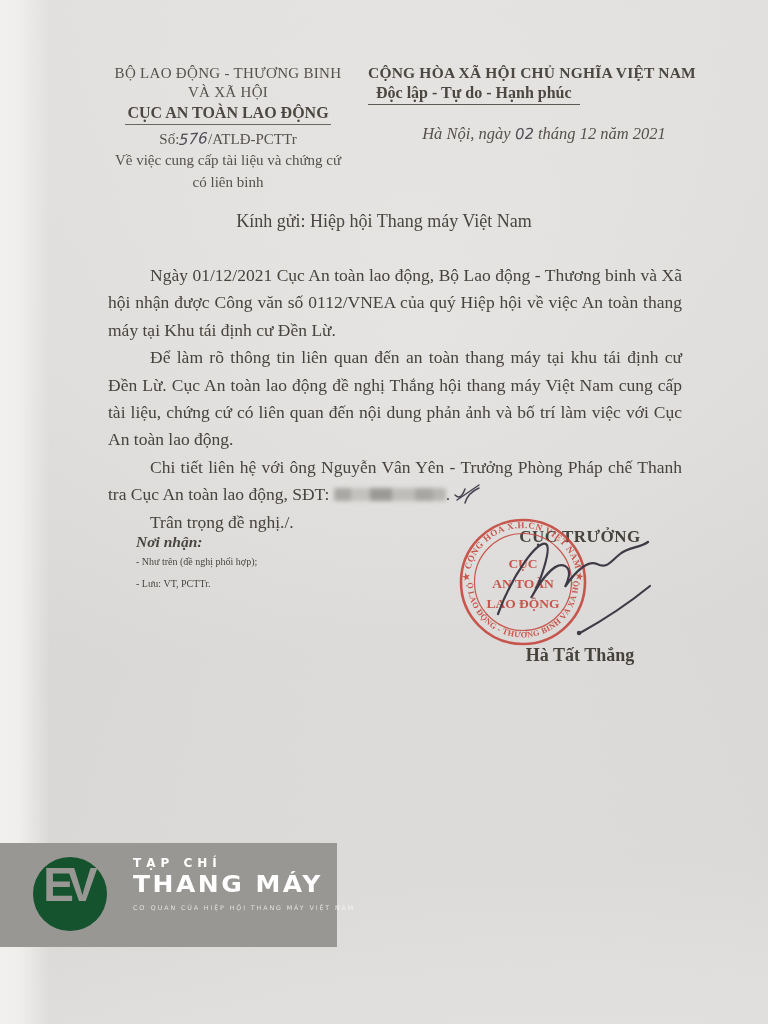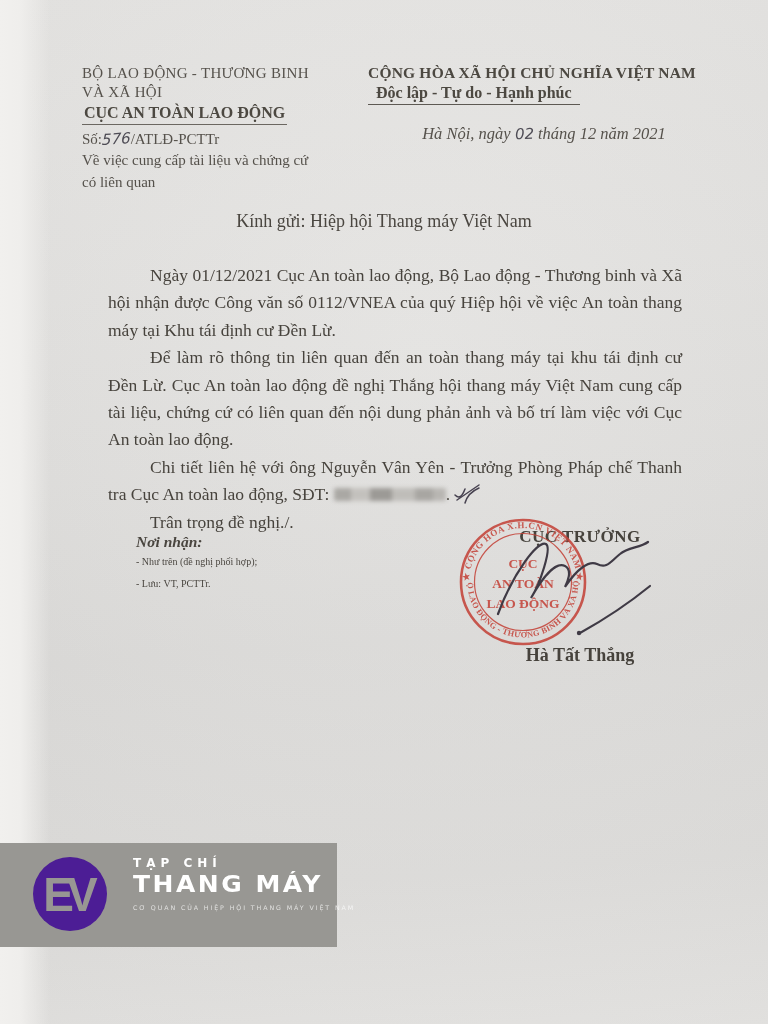--- a/index.html
+++ b/index.html
@@ -11,21 +11,21 @@
   .paper{
     position:absolute;inset:0;
     background:
       linear-gradient(90deg,#f1f0ee 0px,#efeeec 20px,rgba(239,238,236,0) 50px),
       radial-gradient(120% 90% at 55% 35%, rgba(255,255,255,0.10), rgba(0,0,0,0.05)),
       linear-gradient(176deg,#e7e6e4 0%,#e3e2e0 28%,#dddcda 62%,#e1e0de 84%,#eae9e7 100%);
   }
   .abs{position:absolute;}
 
   
-  .hdr-left{left:82px;top:64px;width:308px;text-align:left;color:#56524c;}
+  .hdr-left{left:74px;top:64px;width:308px;text-align:center;color:#56524c;}
   .hdr-left .l1{font-size:15px;letter-spacing:.3px;line-height:19px;}
   .hdr-left .org{font-weight:bold;font-size:16px;color:#4c4841;margin-top:2px;}
   .hdr-left .org span{display:inline-block;border-bottom:1.4px solid #6b6761;padding:0 2px 2px 2px;}
   .docno{font-size:15px;margin-top:5px;color:#55514b;}
   .hand{font-family:"DejaVu Sans",sans-serif;font-style:italic;color:#4e4c55;display:inline-block;transform:rotate(-4deg) skewX(-6deg);font-size:15px;}
   .subject{font-size:15px;line-height:19px;color:#55514b;margin-top:3px;}
 
   
   .hdr-right{left:368px;top:64px;width:352px;text-align:left;}
   .hdr-right .motto1{font-weight:bold;font-size:15.5px;color:#4c4841;letter-spacing:.2px;}
@@ -50,22 +50,22 @@
   .recipients{left:136px;top:533px;color:#4a4640;}
   .recipients .lbl{font-weight:bold;font-style:italic;font-size:15.5px;}
   .recipients .item{font-size:10px;line-height:22px;}
   .sig-title{left:500px;top:527px;width:160px;text-align:center;font-weight:bold;font-size:17px;letter-spacing:.5px;color:#46423c;z-index:1;}
   .sig-name{left:498px;top:645px;width:164px;text-align:center;font-weight:bold;font-size:18px;color:#46423c;z-index:4;}
   .stamp-svg{left:456px;top:514px;z-index:2;opacity:.88;}
   .signature-svg{left:458px;top:528px;z-index:3;}
 
   
   .wm-bar{left:0;top:843px;width:337px;height:104px;background:#989793;z-index:5;}
-  .wm-circle{position:absolute;left:33px;top:14px;width:74px;height:74px;border-radius:50%;background:#4c1d95;
-    display:flex;align-items:center;justify-content:center;}
+  .wm-circle{position:absolute;left:33px;top:14px;width:74px;height:74px;border-radius:50%;background:#14532d;
+    display:flex;align-items:flex-start;justify-content:center;}
   .wm-ev{font-family:"Liberation Sans",sans-serif;font-weight:900;font-size:46px;letter-spacing:-7px;color:#98979 3;color:#98979F;color:#98979,#98;
   }
   .wm-ev{color:#98979F;} 
   .wm-ev{color:#98979f;}
   .wm-ev{color:#989793;padding-right:6px;transform:scaleY(1.05);}
   .wm-text{position:absolute;left:133px;top:13px;color:#ffffff;font-family:"DejaVu Sans",sans-serif;}
   .wm-line1{font-size:12px;font-weight:bold;letter-spacing:5px;}
   .wm-line2{font-size:25px;font-weight:900;letter-spacing:2.5px;margin-top:1px;transform:scaleY(0.92);transform-origin:left top;white-space:nowrap;}
   .wm-tagline{font-size:6.3px;letter-spacing:1.9px;color:rgba(255,255,255,0.72);margin-top:4px;white-space:nowrap;}
 
@@ -76,21 +76,21 @@
 <body>
 
 <div class="paper">
 
   <div class="abs hdr-left">
     <div class="l1">BỘ LAO ĐỘNG - THƯƠNG BINH</div>
     <div class="l1">VÀ XÃ HỘI</div>
     <div class="org"><span>CỤC AN TOÀN LAO ĐỘNG</span></div>
     <div class="docno"><span>Số:</span><span class="hand">576</span><span>/ATLĐ-PCTTr</span></div>
     <div class="subject">Về việc cung cấp tài liệu và chứng cứ</div>
-    <div class="subject">có liên quan</div>
+    <div class="subject">có liên binh</div>
   </div>
 
   <div class="abs hdr-right">
     <div class="motto1">CỘNG HÒA XÃ HỘI CHỦ NGHĨA VIỆT NAM</div>
     <div class="motto2"><span>Độc lập - Tự do - Hạnh phúc</span></div>
   </div>
   <div class="abs dateline">
     <span>Hà Nội, ngày </span><span class="hand">02</span><span> tháng 12 năm 2021</span>
   </div>
 

